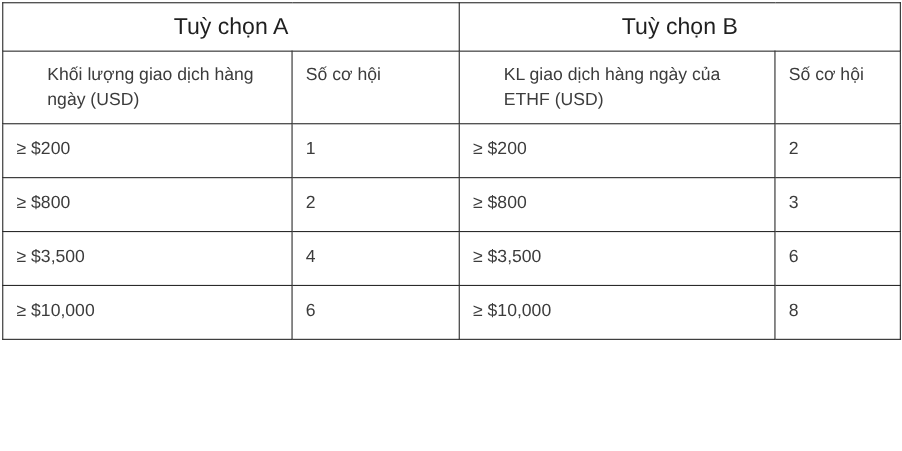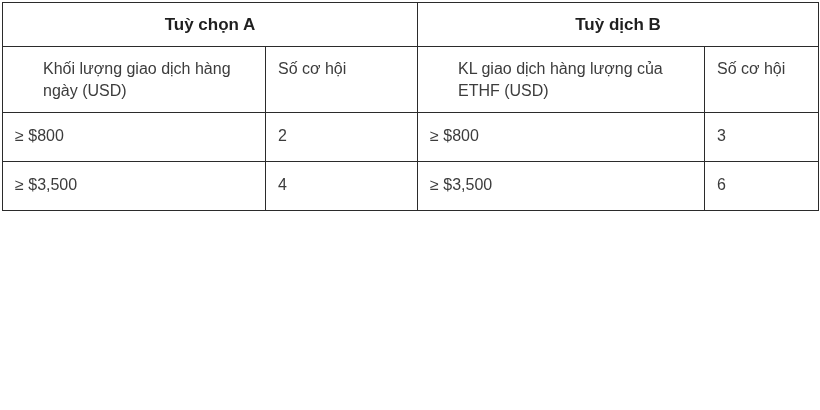--- a/index.html
+++ b/index.html
@@ -28,22 +28,22 @@
     line-height: 22px;
     font-weight: 400;
     text-align: left;
     vertical-align: top;
     padding: 12px 12px 10px 12px;
     background: #ffffff;
     overflow: hidden;
   }
   tr.title-row th {
     height: 44px;
-    font-weight: 700;
-    font-size: 17px;
+    font-weight: 400;
+    font-size: 21px;
     color: #1f1f1f;
     text-align: center;
     vertical-align: middle;
     padding: 6px 12px;
   }
   tr.subhdr-row { height: 66px; }
   tr.subhdr-row td { padding-top: 11px; }
   tr.data-row { height: 49px; }
   .wrap { display: inline-block; margin-left: 28px; }
   .w1 { max-width: 205px; }
@@ -55,34 +55,46 @@
 <table class="rewards">
   <colgroup>
     <col class="c1">
       <col class="c2">
       <col class="c3">
       <col class="c4">
   </colgroup>
   <tbody>
     <tr class="title-row">
       <th colspan="2">Tuỳ chọn A</th>
-      <th colspan="2">Tuỳ dịch B</th>
+      <th colspan="2">Tuỳ chọn B</th>
     </tr>
     <tr class="subhdr-row">
       <td><span class="wrap w1">Khối lượng giao dịch hàng ngày (USD)</span></td>
       <td>Số cơ hội</td>
-      <td><span class="wrap w2">KL giao dịch hàng lượng của ETHF (USD)</span></td>
+      <td><span class="wrap w2">KL giao dịch hàng ngày của ETHF (USD)</span></td>
       <td>Số cơ hội</td>
+    </tr>
+    <tr class="data-row">
+      <td>≥ $200</td>
+      <td>1</td>
+      <td>≥ $200</td>
+      <td>2</td>
     </tr>
     <tr class="data-row">
       <td>≥ $800</td>
       <td>2</td>
       <td>≥ $800</td>
       <td>3</td>
     </tr>
     <tr class="data-row">
       <td>≥ $3,500</td>
       <td>4</td>
       <td>≥ $3,500</td>
       <td>6</td>
     </tr>
+    <tr class="data-row">
+      <td>≥ $10,000</td>
+      <td>6</td>
+      <td>≥ $10,000</td>
+      <td>8</td>
+    </tr>
   </tbody>
 </table>
 
 </body></html>

